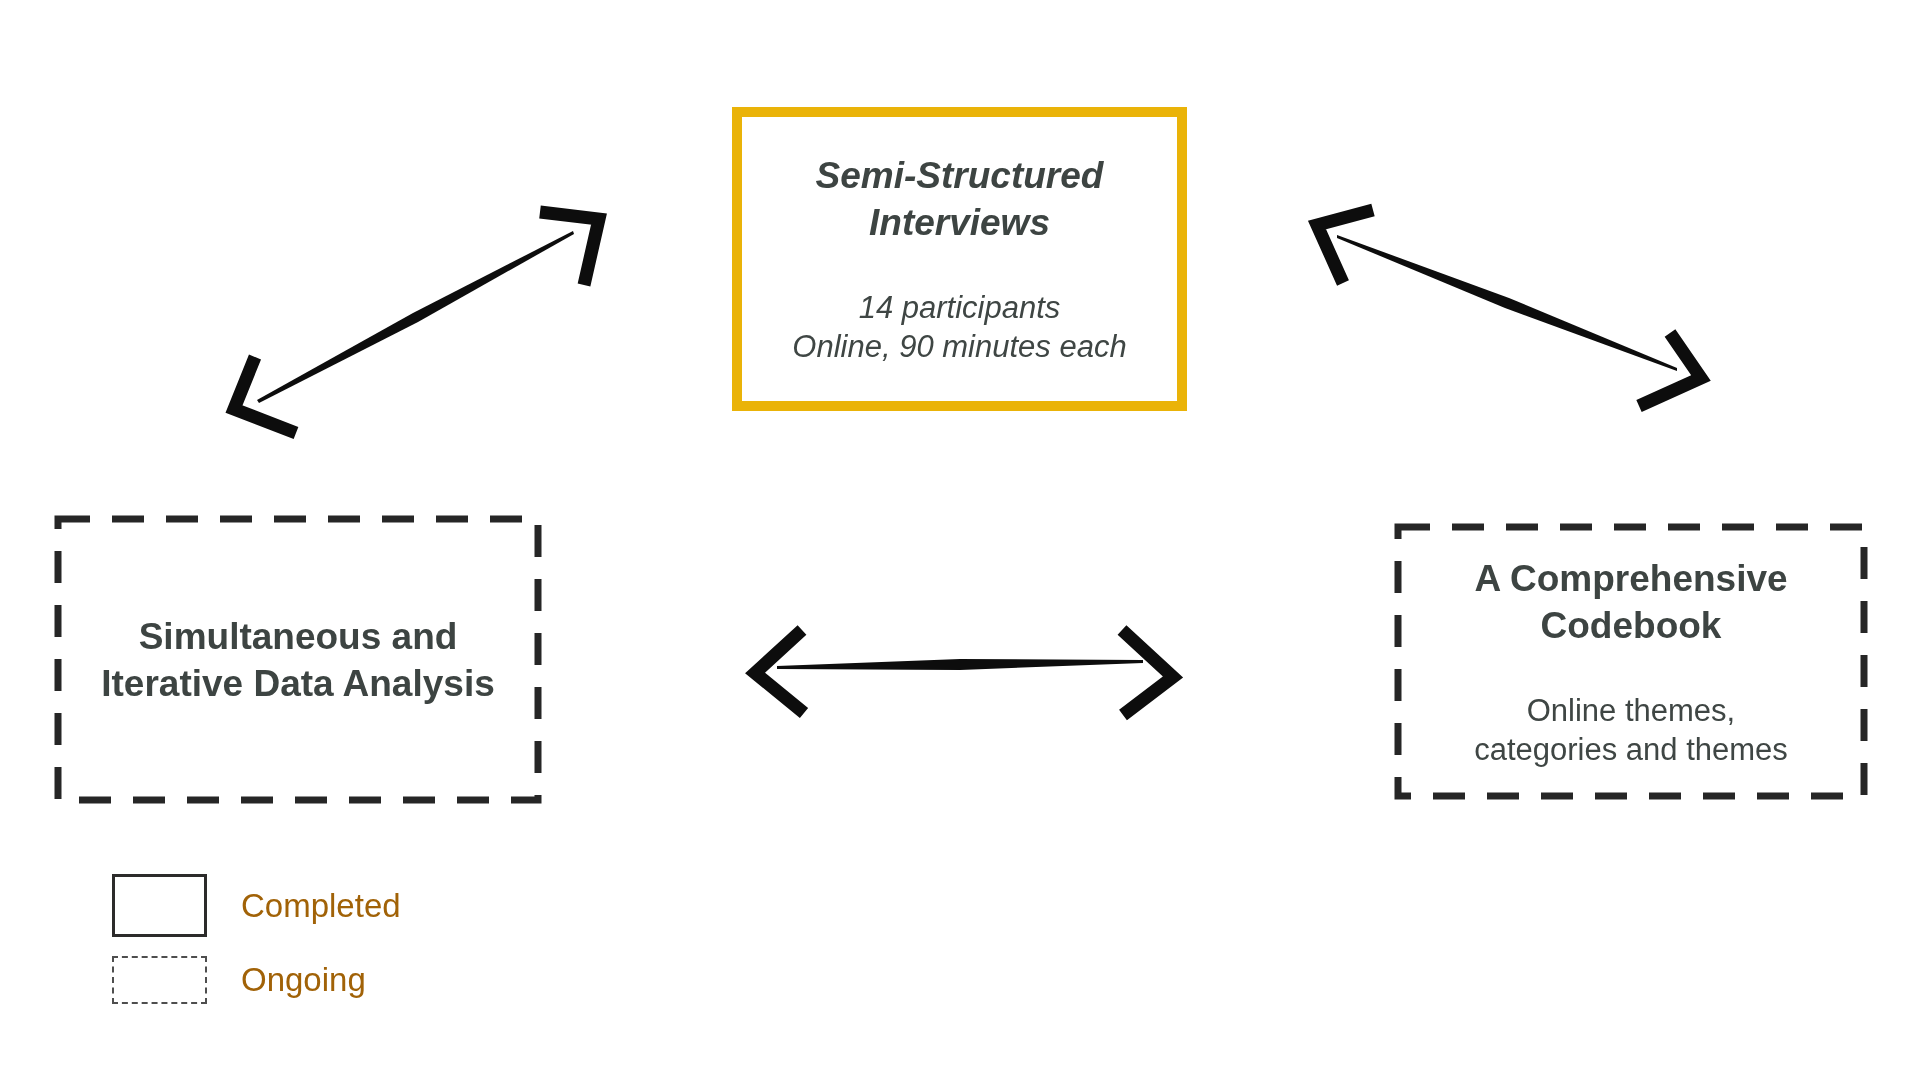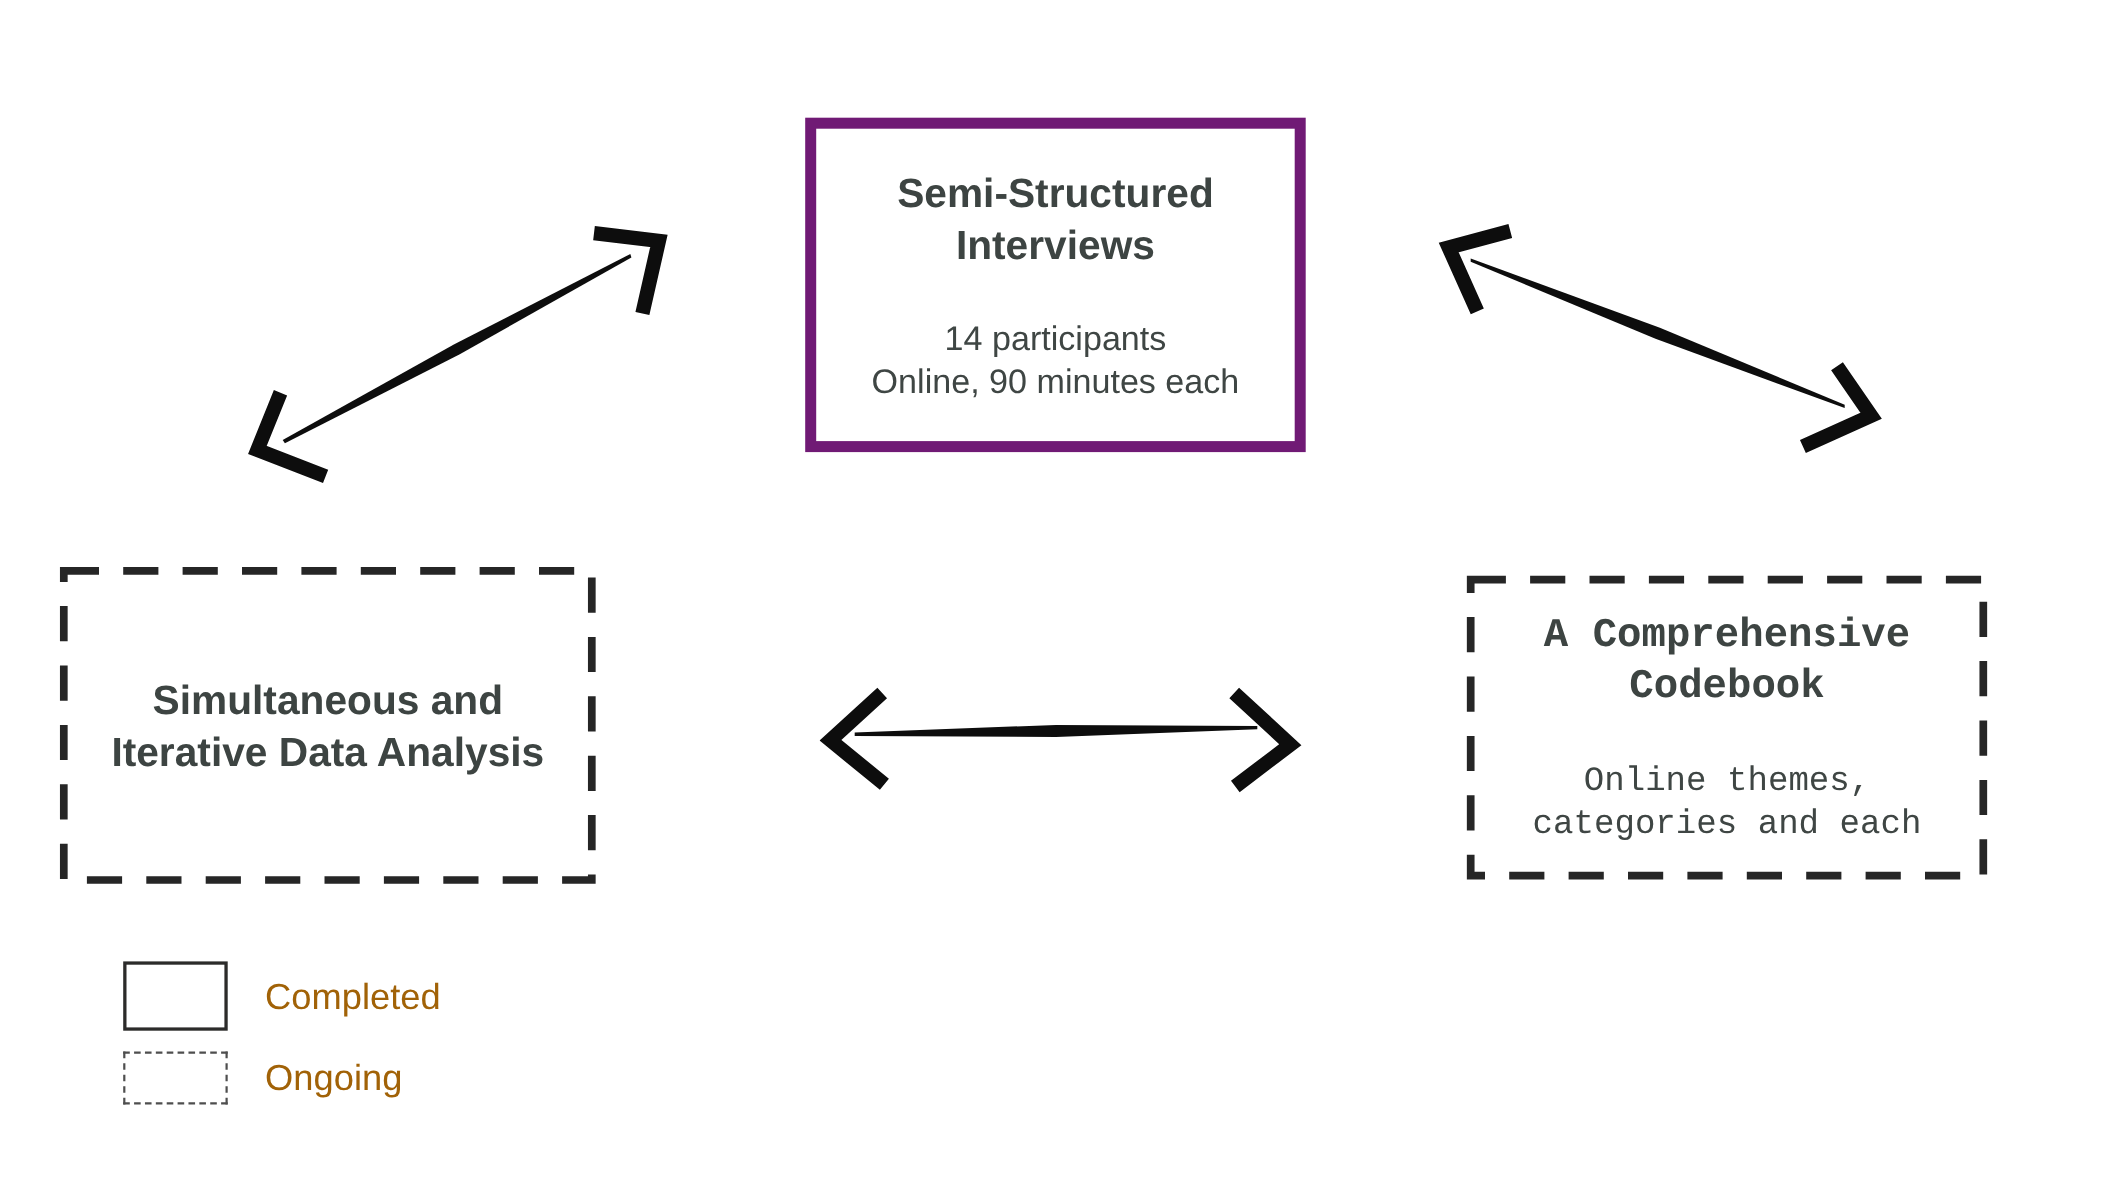--- a/index.html
+++ b/index.html
@@ -19,21 +19,22 @@
     position: absolute;
     box-sizing: border-box;
     background: #ffffff;
     display: flex;
     flex-direction: column;
     align-items: center;
     justify-content: center;
     text-align: center;
   }
   .node.solid {
-    border: 10px solid #701a75;
+    border: 10px solid #eab308;
+    font-style: italic;
   }
   .node .dash-border {
     position: absolute;
     left: 0; top: 0;
     width: 100%; height: 100%;
     pointer-events: none;
   }
   .node-title {
     font-size: 37px;
     font-weight: 700;
@@ -46,21 +47,21 @@
     font-size: 31px;
     font-weight: 400;
     line-height: 39px;
     margin-top: 42px;
     color: #3f4644;
     white-space: nowrap;
     position: relative;
   }
   #node-interviews { left: 732px; top: 107px; width: 455px; height: 304px; }
   #node-analysis   { left: 52px;  top: 513px; width: 492px; height: 293px; }
-  #node-codebook   { left: 1331px; top: 521px; width: 478px; height: 281px; font-family: Liberation Mono, monospace; }
+  #node-codebook   { left: 1392px; top: 521px; width: 478px; height: 281px; }
 
   .arrow-svg { position: absolute; }
   #arrow-analysis-interviews { left: 205px;  top: 198px; }
   #arrow-interviews-codebook { left: 1305px; top: 198px; }
   #arrow-analysis-codebook   { left: 745px;  top: 618px; }
 
   .legend {
     position: absolute;
     left: 112px;
     top: 874px;
@@ -123,21 +124,21 @@
   <div class="node dashed" id="node-codebook">
     <svg class="dash-border" width="478" height="281" viewBox="0 0 478 281" xmlns="http://www.w3.org/2000/svg">
       <rect x="6" y="6" width="466" height="269" fill="none" stroke="#262626" stroke-width="7" stroke-dasharray="32 22"></rect>
     </svg>
     <div class="node-title">
       <div>A Comprehensive</div>
       <div>Codebook</div>
     </div>
     <div class="node-detail">
       <div>Online themes,</div>
-      <div>categories and each</div>
+      <div>categories and themes</div>
     </div>
   </div>
 
   <svg class="arrow-svg" id="arrow-analysis-interviews" width="410" height="250" viewBox="0 0 410 250" xmlns="http://www.w3.org/2000/svg">
     <polygon points="54,205 213,124 369,36 368,33 208,115 52,202" fill="#0d0d0d"></polygon>
     <polyline points="335,14 394,21 379,87" fill="none" stroke="#0d0d0d" stroke-width="13" stroke-linejoin="miter"></polyline>
     <polyline points="50,159 29,211 91,235" fill="none" stroke="#0d0d0d" stroke-width="13" stroke-linejoin="miter"></polyline>
   </svg>
 
   <svg class="arrow-svg" id="arrow-interviews-codebook" width="410" height="225" viewBox="0 0 410 225" xmlns="http://www.w3.org/2000/svg">

